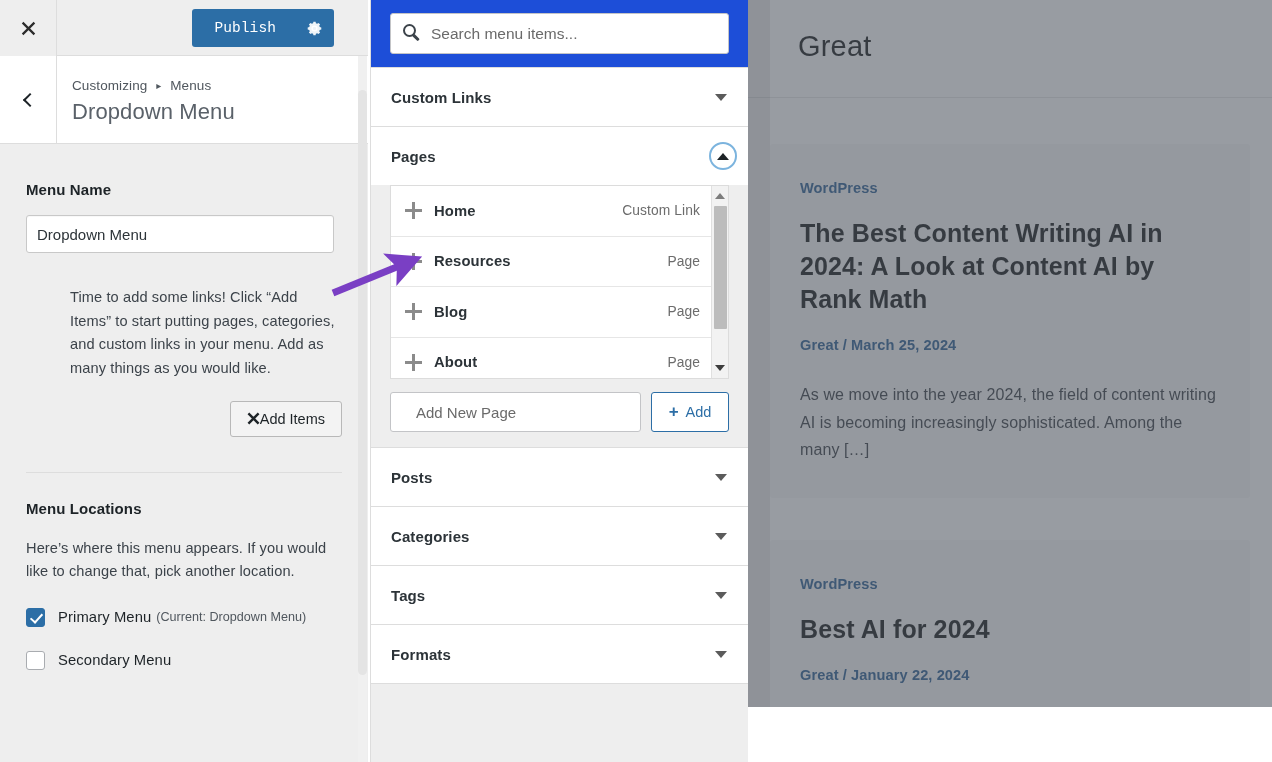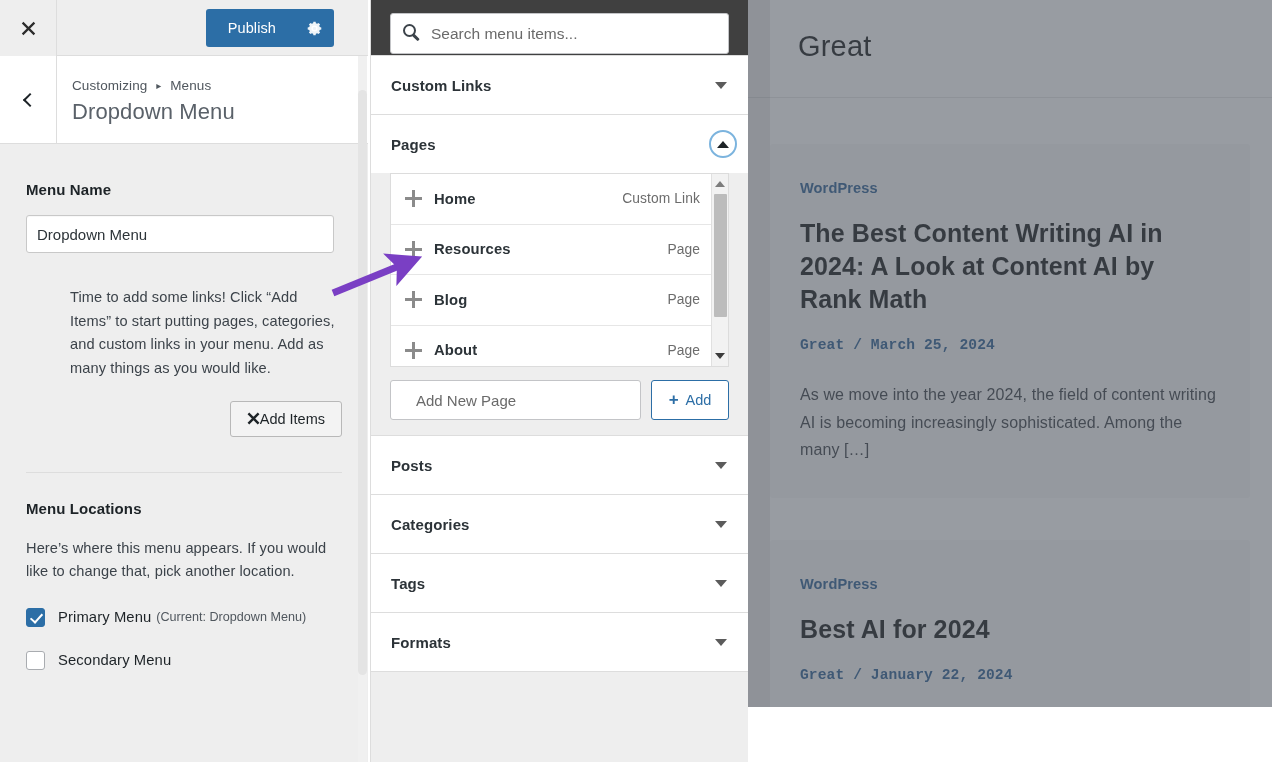--- a/index.html
+++ b/index.html
@@ -56,21 +56,21 @@
     display: flex;
     align-items: stretch;
   }
   .publish-btn {
     background: #2c6ea6;
     color: #fff;
     border: none;
     height: 38px;
     padding: 0 18px 0 22px;
     font-size: 14.5px;
-    font-family: Liberation Sans, sans-serif;
+    font-family: Liberation Mono, monospace;
     cursor: pointer;
     border-radius: 3px 0 0 3px;
     letter-spacing: .1px;
   }
   .publish-gear {
     background: #2c6ea6;
     color: #fff;
     border: none;
     height: 38px;
     width: 40px;
@@ -243,22 +243,22 @@
     position: absolute;
     left: 370px; top: 0;
     width: 378px;
     height: 762px;
     background: #eee;
     border-left: 1px solid #ddd;
     overflow: hidden;
   }
 
   .search-area {
-    padding: 13px 19px 1px 19px;
-    background: #404040;
+    padding: 13px 19px 13px 19px;
+    background: #1d4ed8;
     border-bottom: 1px solid #ddd;
   }
   .search-wrap {
     position: relative;
     height: 41px;
   }
   .search-input {
     width: 100%;
     height: 41px;
     padding: 0 12px 0 40px;
@@ -474,21 +474,20 @@
     font-weight: bold;
     color: #16181a;
     letter-spacing: .1px;
   }
   .post-meta {
     margin-top: 21px;
     font-size: 14.6px;
     font-weight: bold;
     color: #2d5f94;
     letter-spacing: .1px;
-    font-family: Liberation Mono, monospace;
   }
   .post-excerpt {
     margin-top: 28px;
     font-size: 16px;
     line-height: 1.72;
     color: #3a3f45;
     letter-spacing: .1px;
   }
   .preview-overlay {
     position: absolute;

